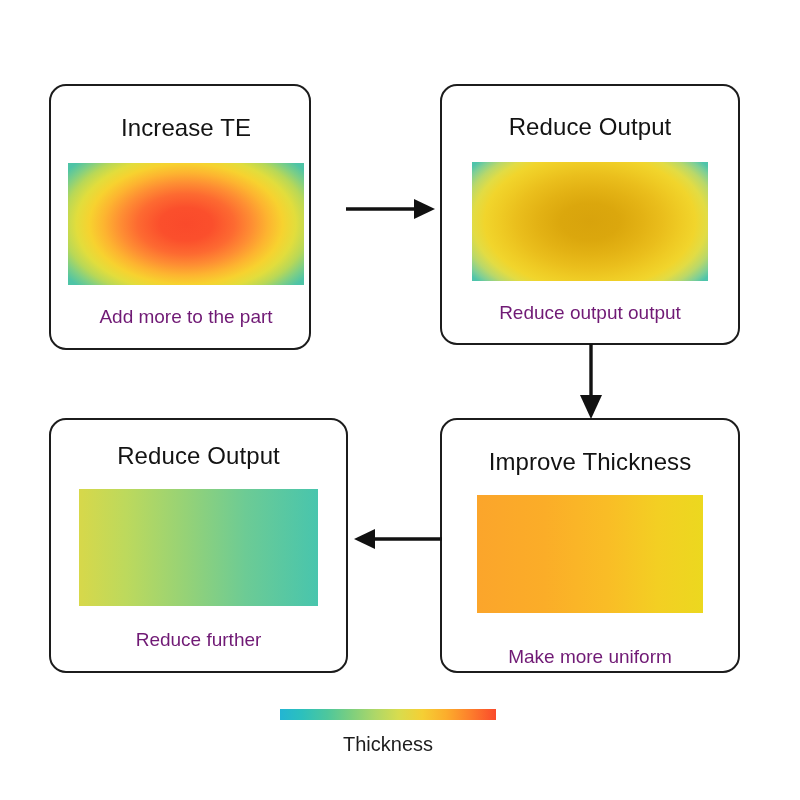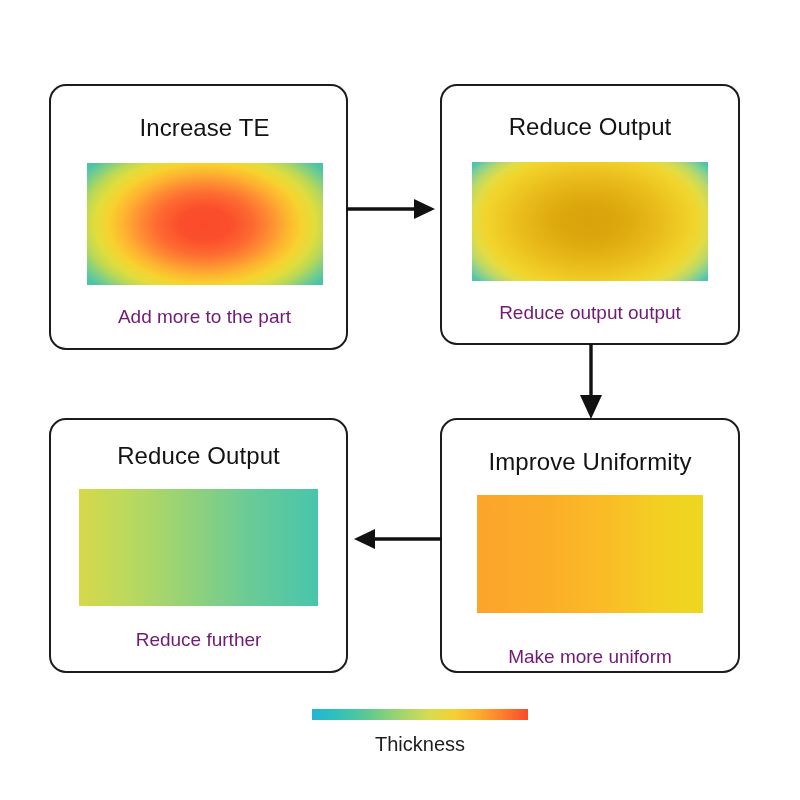--- a/index.html
+++ b/index.html
@@ -50,21 +50,21 @@
     white-space: nowrap;
     line-height: 1;
   }
 
   .heat {
     position: relative;
     overflow: hidden;
   }
 
   
-  #card-increase-te   { left: 49px;  top: 84px;  width: 299px; height: 266px; padding-left: 12px; }
+  #card-increase-te   { left: 49px;  top: 84px;  width: 262px; height: 266px; padding-left: 12px; }
   #card-reduce-output { left: 440px; top: 84px;  width: 300px; height: 261px; }
   #card-improve-unif  { left: 440px; top: 418px; width: 300px; height: 255px; }
   #card-reduce-more   { left: 49px;  top: 418px; width: 299px; height: 255px; }
 
   #card-increase-te   .card-title   { margin-top: 30px; }
   #card-increase-te   .heat         { margin-top: 23px; width: 236px; height: 122px; }
   #card-increase-te   .card-caption { margin-top: 22px; }
 
   #card-reduce-output .card-title   { margin-top: 29px; }
   #card-reduce-output .heat         { margin-top: 23px; width: 236px; height: 119px; }
@@ -120,21 +120,21 @@
 
   
   .arrow-svg { position: absolute; overflow: visible; }
   #arrow-te-to-reduce  { left: 340px; top: 190px;  width: 100px; height: 40px; }
   #arrow-reduce-down   { left: 570px; top: 340px;  width: 44px;  height: 84px; }
   #arrow-improve-left  { left: 352px; top: 520px;  width: 96px;  height: 40px; }
 
   
   #colorbar-group {
     position: absolute;
-    left: 312px;
+    left: 280px;
     top: 709px;
     width: 216px;
   }
   #colorbar {
     width: 216px;
     height: 11px;
     background: linear-gradient(90deg,
       #23b5d3 0%,
       #2cc0bd 10%,
       #4ec79c 22%,
@@ -165,21 +165,21 @@
     <div class="card-caption">Add more to the part</div>
   </div>
 
   <div class="card" id="card-reduce-output">
     <div class="card-title">Reduce Output</div>
     <div class="heat heat-radial-amber"></div>
     <div class="card-caption">Reduce output output</div>
   </div>
 
   <div class="card" id="card-improve-unif">
-    <div class="card-title">Improve Uniformity</div>
+    <div class="card-title">Improve Thickness</div>
     <div class="heat heat-linear-orange-yellow"></div>
     <div class="card-caption">Make more uniform</div>
   </div>
 
   <div class="card" id="card-reduce-more">
     <div class="card-title">Reduce Output</div>
     <div class="heat heat-linear-green-teal"></div>
     <div class="card-caption">Reduce further</div>
   </div>
 

